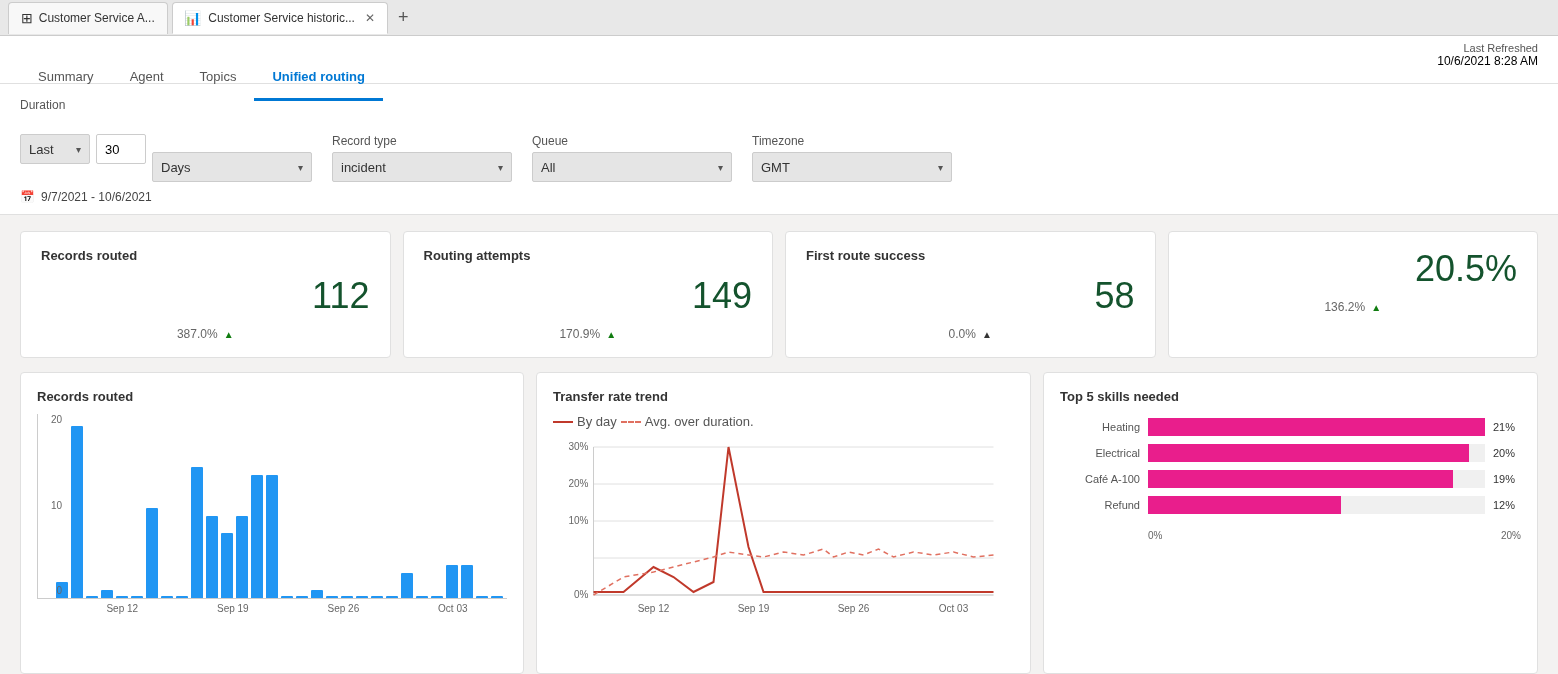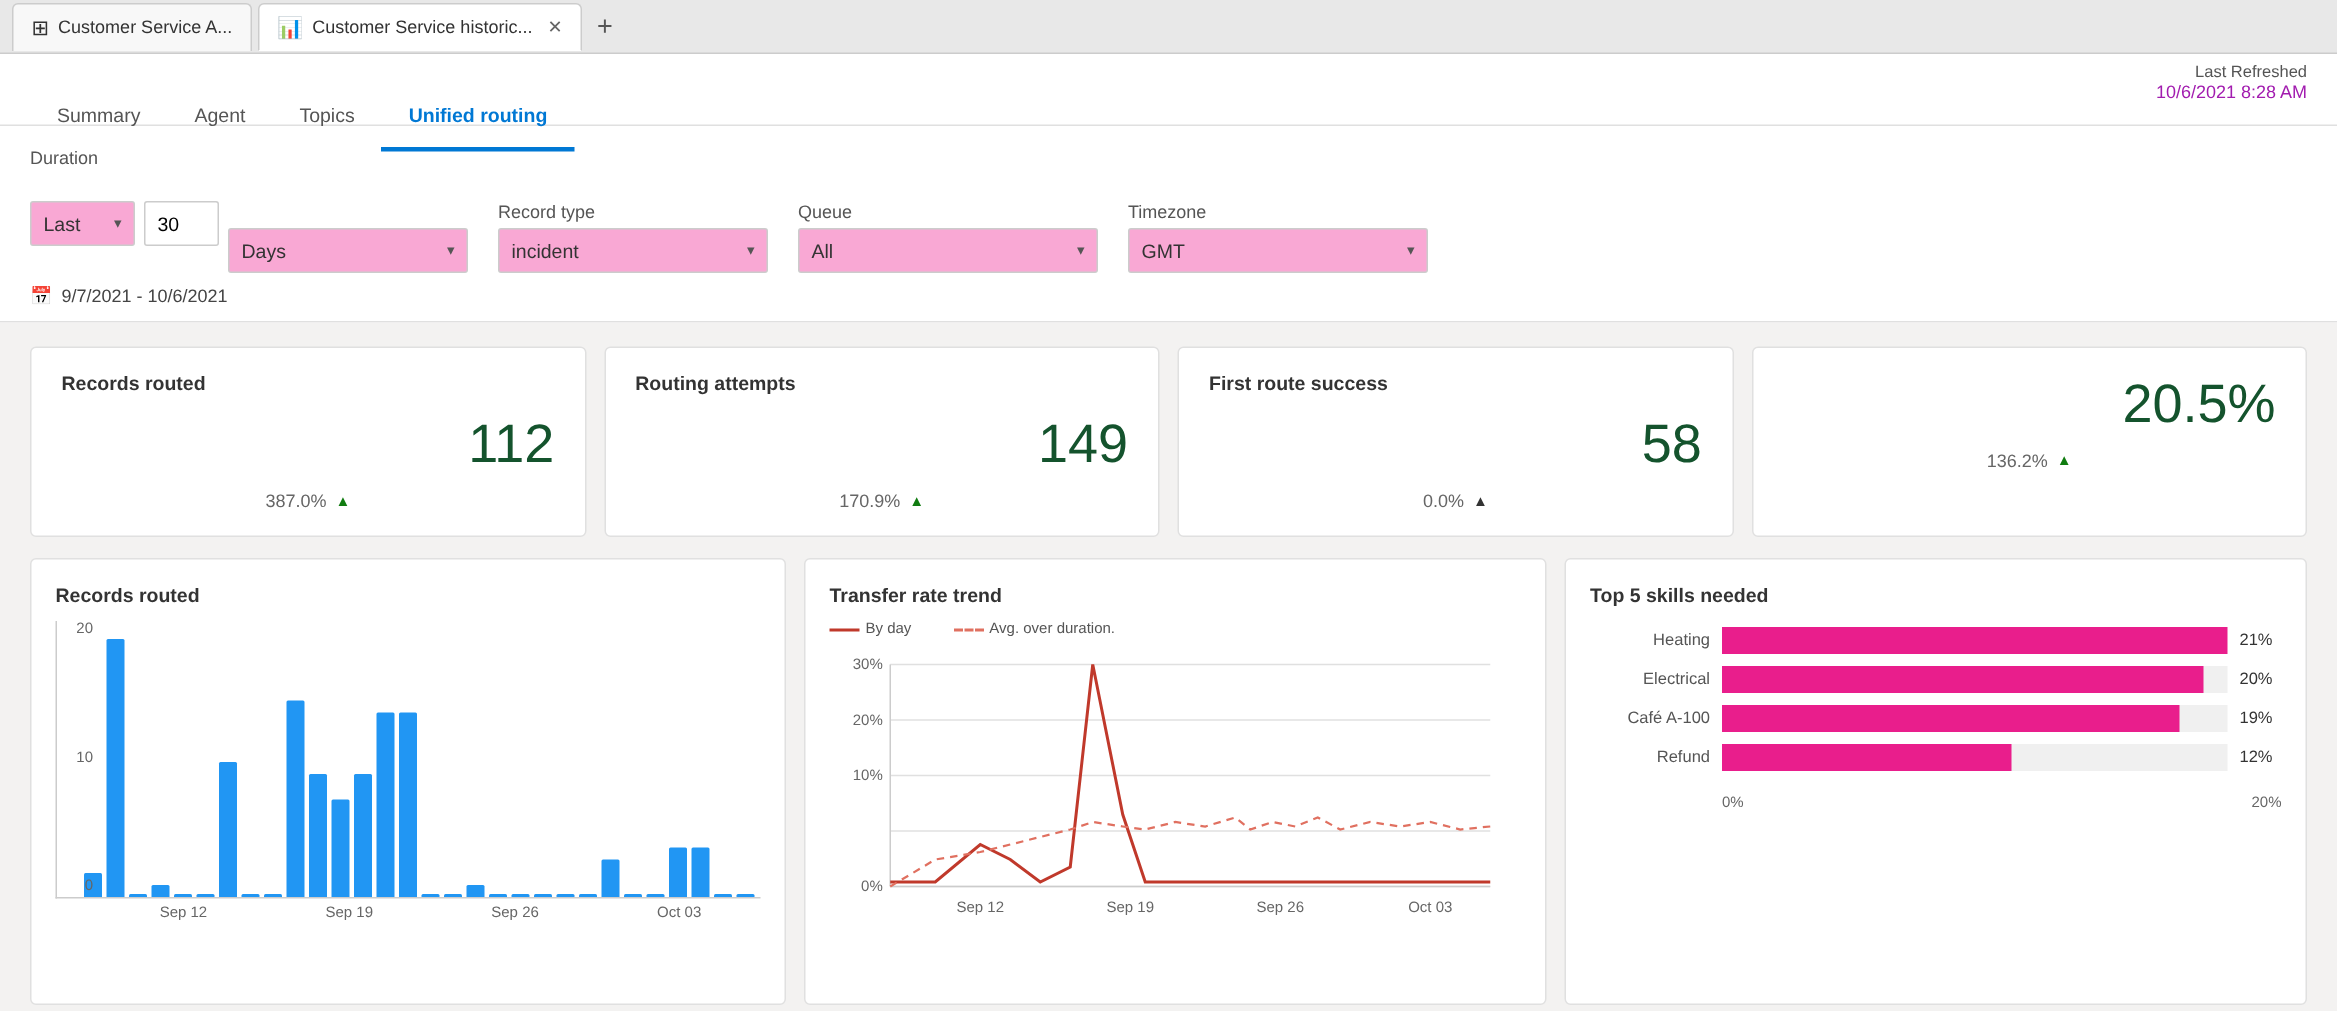--- a/index.html
+++ b/index.html
@@ -65,42 +65,42 @@
     }
 
     .last-refreshed {
       position: absolute;
       right: 20px;
       top: 6px;
       text-align: right;
       font-size: 11px;
     }
     .last-refreshed .label { color: #555; }
-    .last-refreshed .value { color: #a21caf; font-size: 12px; }
+    .last-refreshed .value { color: #000000; font-size: 12px; }
 
     
     .filters-section {
       background: #fff;
       padding: 14px 20px 10px;
       border-bottom: 1px solid #e0e0e0;
     }
     .filters-row {
       display: flex;
       align-items: flex-end;
       gap: 20px;
     }
     .filter-group { display: flex; flex-direction: column; gap: 4px; }
     .filter-label { font-size: 12px; color: #555; }
     .filter-controls { display: flex; align-items: center; gap: 6px; }
     .filter-select {
       border: 1px solid #ccc;
       border-radius: 2px;
       padding: 4px 8px;
       font-size: 13px;
-      background: #f9a8d4;
+      background: #e5e5e5;
       cursor: pointer;
       display: flex;
       align-items: center;
       gap: 6px;
       min-width: 70px;
       height: 30px;
     }
     .filter-select.wide { min-width: 160px; margin-top: 36px; }
     .filter-select.wider { min-width: 180px; }
     .filter-select.widest { min-width: 200px; }
@@ -234,22 +234,22 @@
       justify-content: space-around;
       padding-left: 30px;
       margin-top: 4px;
     }
     .bar-chart-xaxis span { font-size: 10px; color: #666; }
 
     
     .line-chart-container { height: 220px; }
     .legend-row {
       display: flex;
-      gap: 28px;
-      font-size: 10px;
+      gap: 4px;
+      font-size: 13px;
       color: #555;
       margin-bottom: 8px;
     }
     .legend-item { display: flex; align-items: center; gap: 4px; }
     .legend-line { width: 20px; height: 2px; background: #c0392b; }
     .legend-dashed { width: 20px; height: 0; border-top: 2px dashed #e07060; }
 
     
     .skill-chart { padding: 4px 0; }
     .skill-row {

